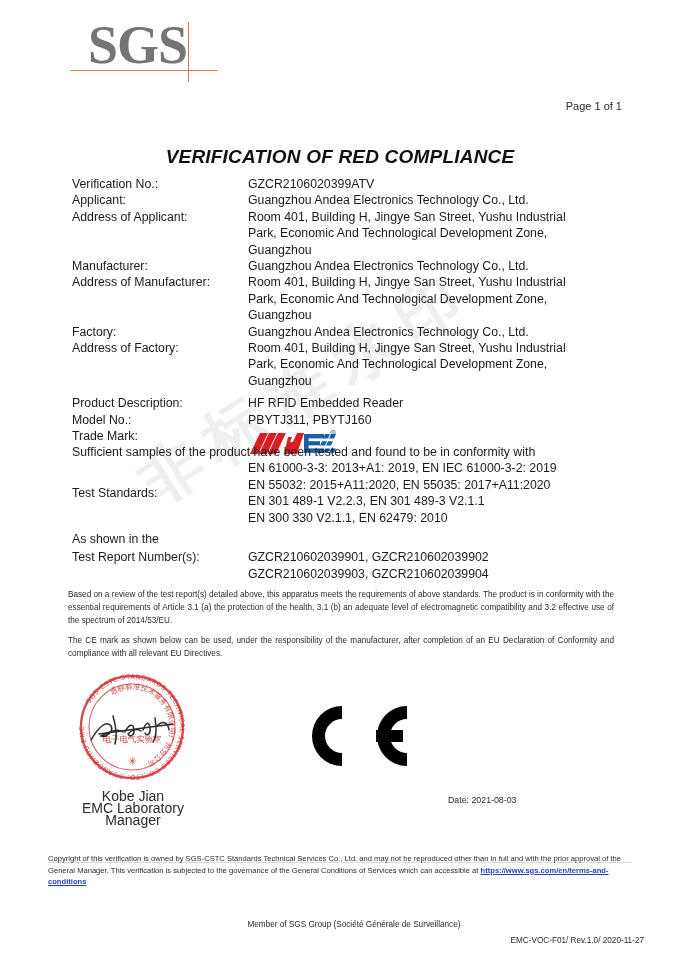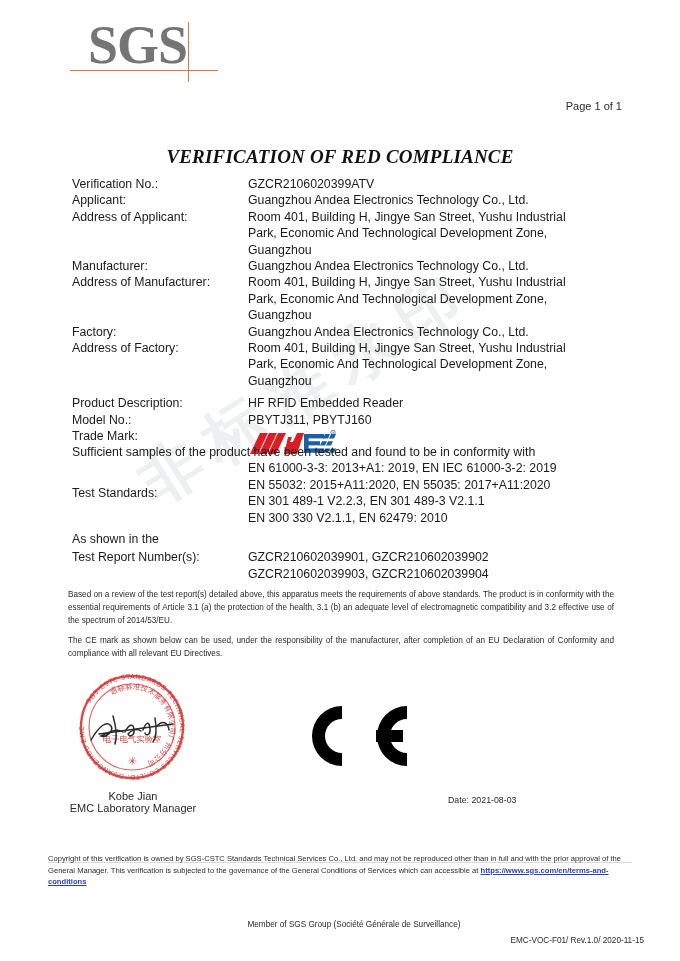--- a/index.html
+++ b/index.html
@@ -70,21 +70,20 @@
     position: absolute;
     left: 0;
     right: 0;
     top: 146px;
     text-align: center;
     font-size: 19px;
     font-weight: bold;
     font-style: italic;
     letter-spacing: 0.2px;
     color: #111;
-    font-family: Liberation Serif, serif;
   }
 
   
   .fields {
     position: absolute;
     left: 72px;
     top: 176px;
     width: 540px;
     font-size: 12.3px;
     line-height: 16.4px;
@@ -182,21 +181,21 @@
     height: 118px;
   }
   .stamp svg { display: block; }
 
   .stamp-caption {
     position: absolute;
     left: 55px;
     top: 790px;
     width: 156px;
     text-align: center;
-    font-size: 11px;
+    font-size: 14px;
     line-height: 12px;
     color: #2a2a2a;
   }
 
   
   .ce-mark {
     position: absolute;
     left: 297px;
     top: 700px;
     width: 110px;
@@ -465,15 +464,15 @@
   <div class="date-line">Date: 2021-08-03</div>
 
   <div class="footer-rule"></div>
 
   <div class="footer-copy">
     <span>Copyright of this verification is owned by SGS-CSTC Standards Technical Services Co., Ltd. and may not be reproduced other than in full and with the prior approval of the General Manager. This verification is subjected to the governance of the General Conditions of Services which can accessible at</span>
     <a class="footer-link" href="#">https://www.sgs.com/en/terms-and-conditions</a>
   </div>
 
   <div class="footer-member">Member of SGS Group (Société Générale de Surveillance)</div>
-  <div class="footer-code">EMC-VOC-F01/ Rev.1.0/ 2020-11-15</div>
+  <div class="footer-code">EMC-VOC-F01/ Rev.1.0/ 2020-11-27</div>
 
 </div>
 
 </body></html>

